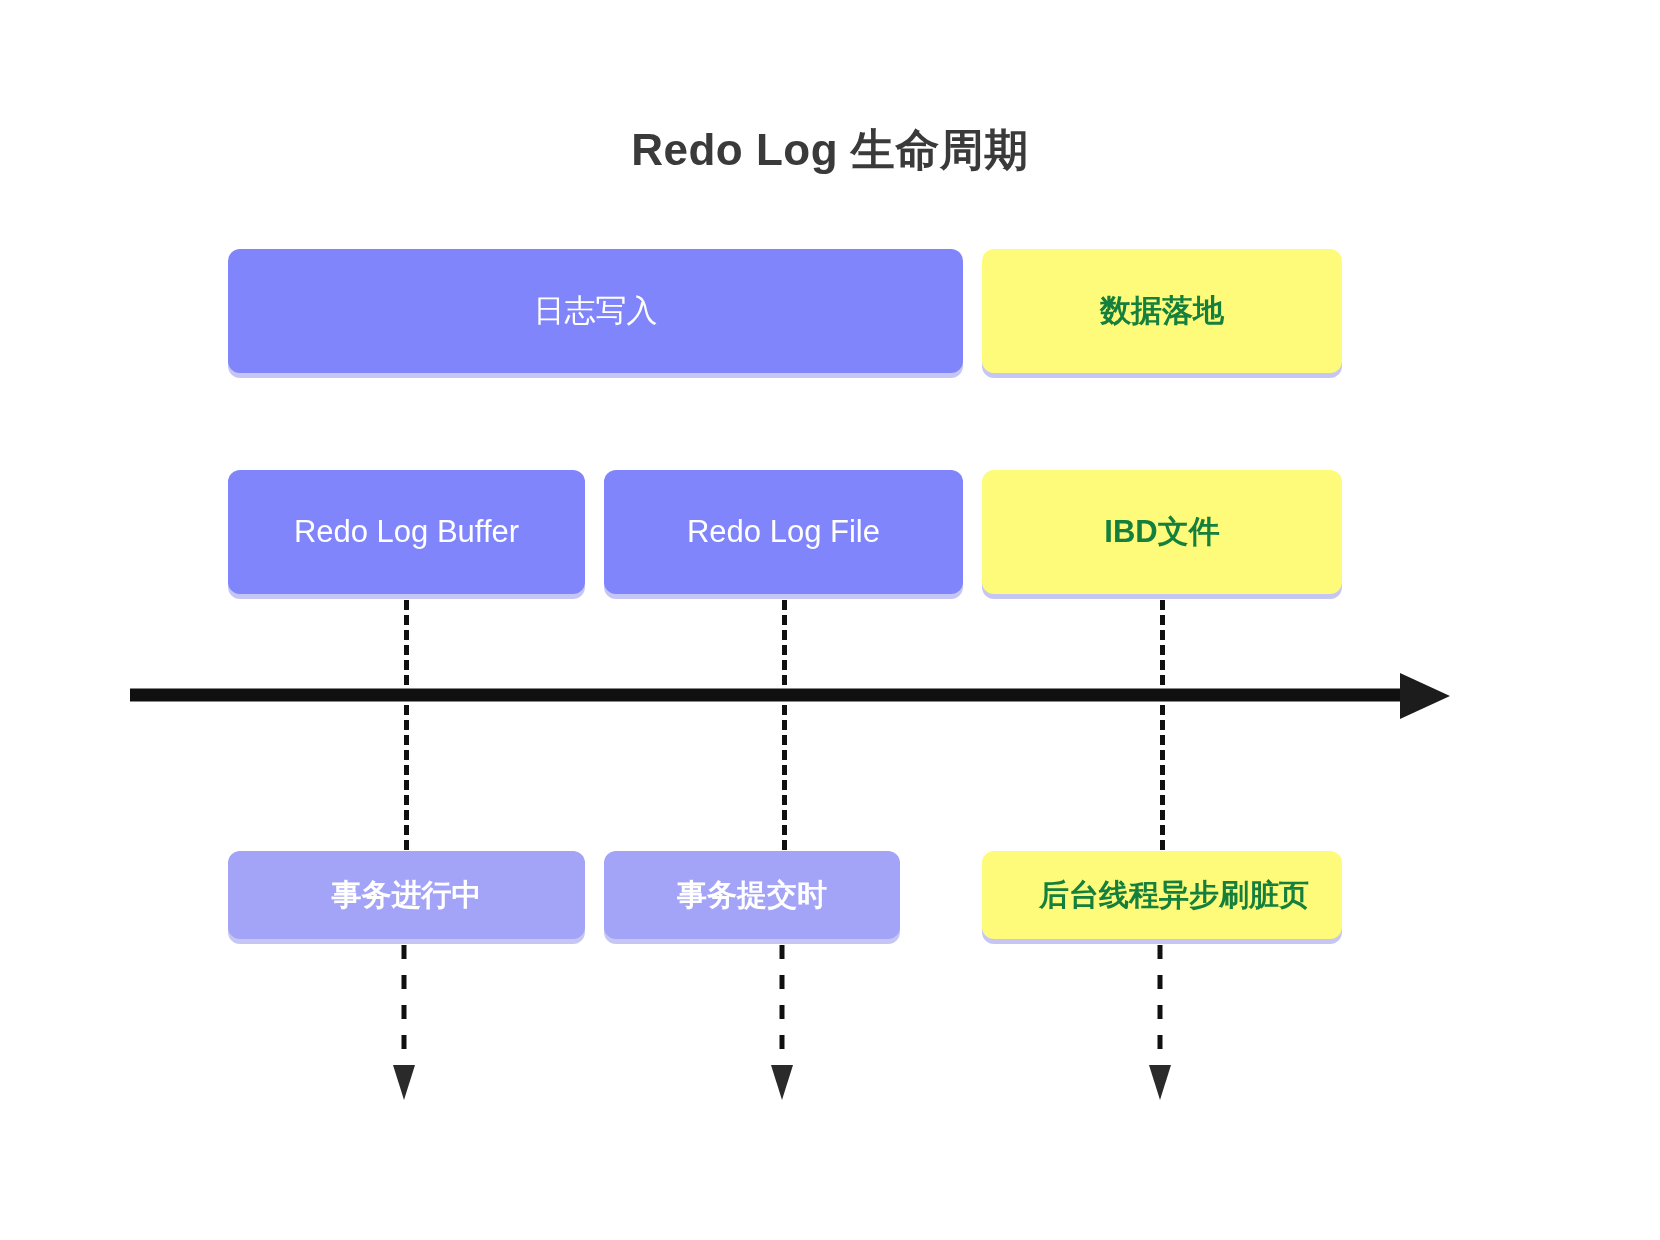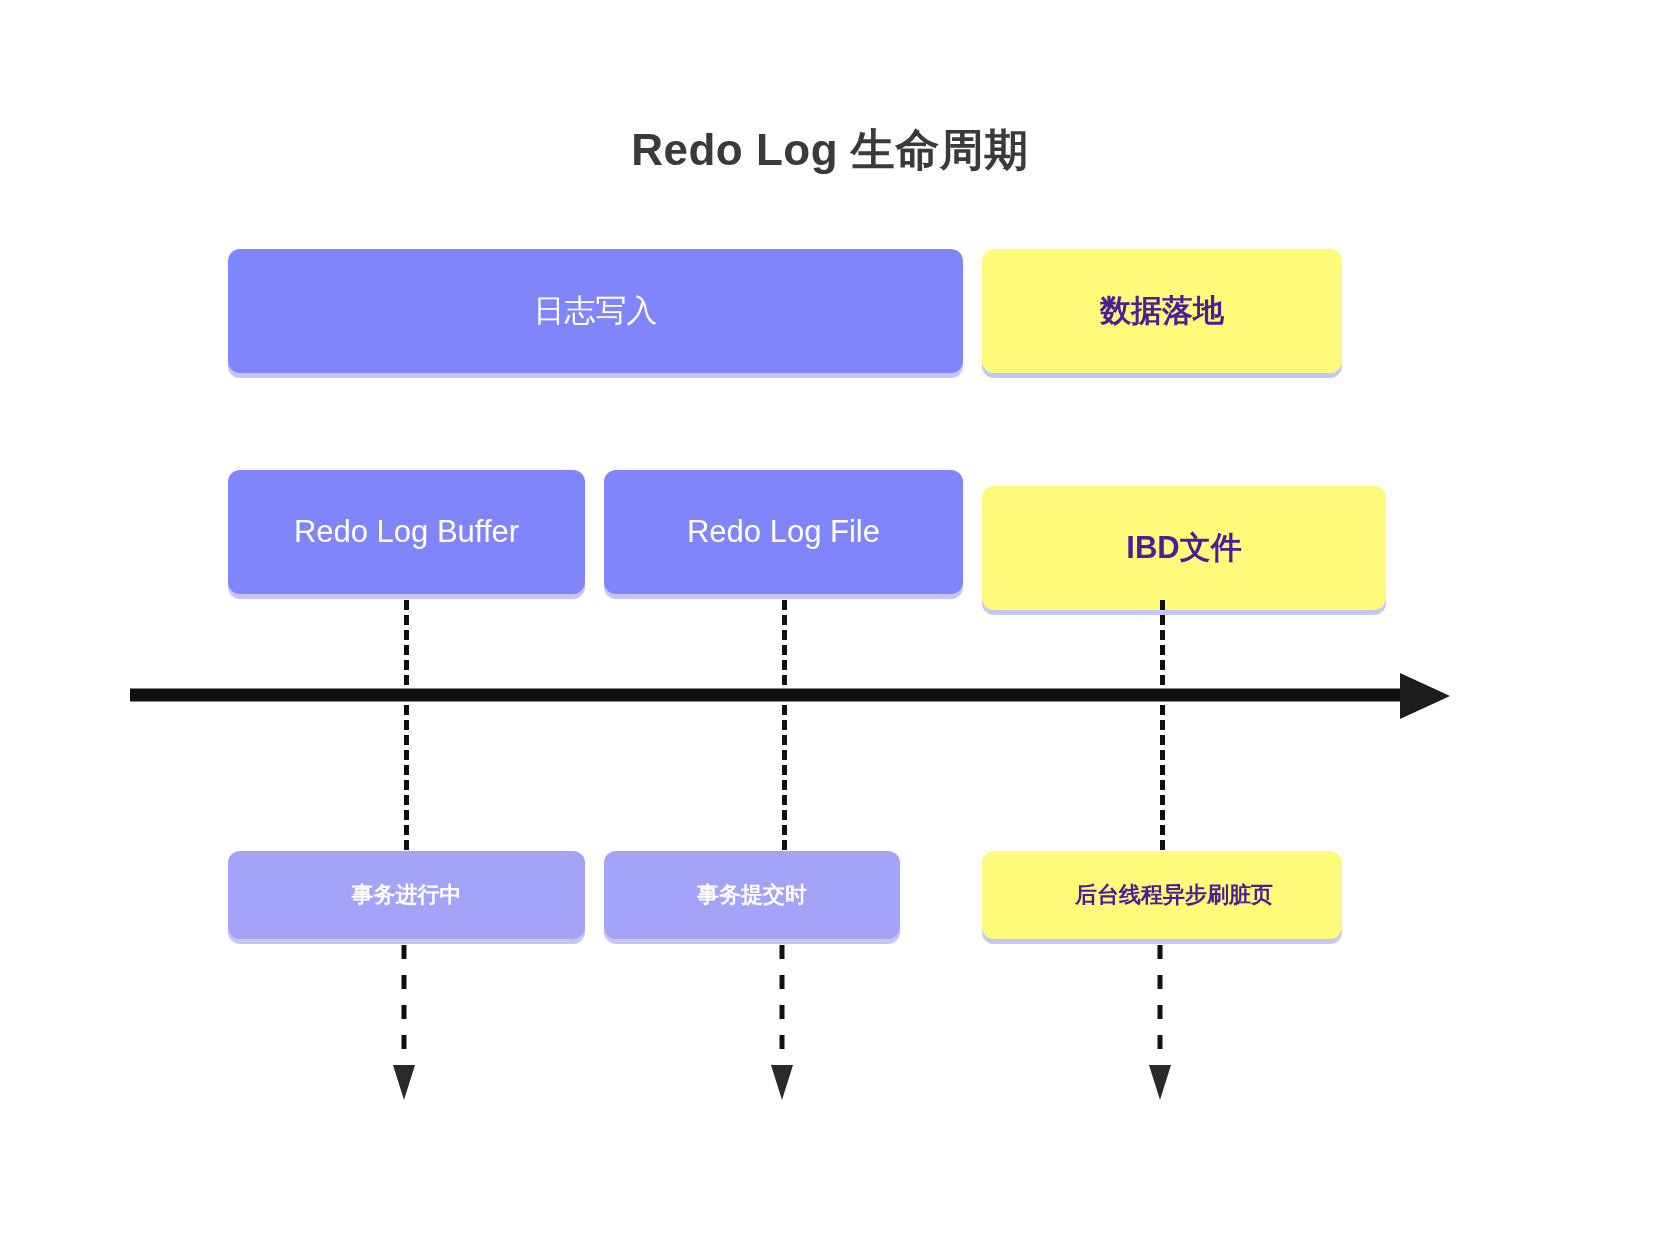--- a/index.html
+++ b/index.html
@@ -49,34 +49,34 @@
   .box-label {
     font-size: 30px;
     line-height: 1.2;
     white-space: nowrap;
   }
   .box.purple           { background: #8085fc; }
   .box.purple .box-label{ color: #ffffff; }
   .box.purple-light     { background: #a3a3f7; }
   .box.purple-light .box-label { color: #ffffff; font-weight: 600; }
   .box.yellow           { background: #fdfb79; }
-  .box.yellow .box-label{ color: #4c1d95; font-weight: 600; }
+  .box.yellow .box-label{ color: #15803d; font-weight: 600; }
 
   .row-top .box-label   { font-size: 31px; }
   .row-mid .box-label   { font-size: 31px; }
-  .row-bot .box-label   { font-size: 22px; }
+  .row-bot .box-label   { font-size: 30px; }
 
   
   #box-log-write   { left: 228px;  top: 249px; width: 735px; height: 124px; }
   #box-data-land   { left: 982px;  top: 249px; width: 360px; height: 124px; }
 
   
   #box-redo-buffer { left: 228px;  top: 470px; width: 357px; height: 124px; }
   #box-redo-file   { left: 604px;  top: 470px; width: 359px; height: 124px; }
-  #box-ibd-file    { left: 982px;  top: 486px; width: 404px; height: 124px; text-align: center; }
+  #box-ibd-file    { left: 982px;  top: 470px; width: 360px; height: 124px; text-align: center; }
 
   
   #box-txn-running { left: 228px;  top: 851px; width: 357px; height: 88px; }
   #box-txn-commit  { left: 604px;  top: 851px; width: 296px; height: 88px; }
   #box-bg-flush    { left: 982px;  top: 851px; width: 360px; height: 88px; padding-left: 24px; }
 
   
   .timeline {
     position: absolute;
     left: 130px;

